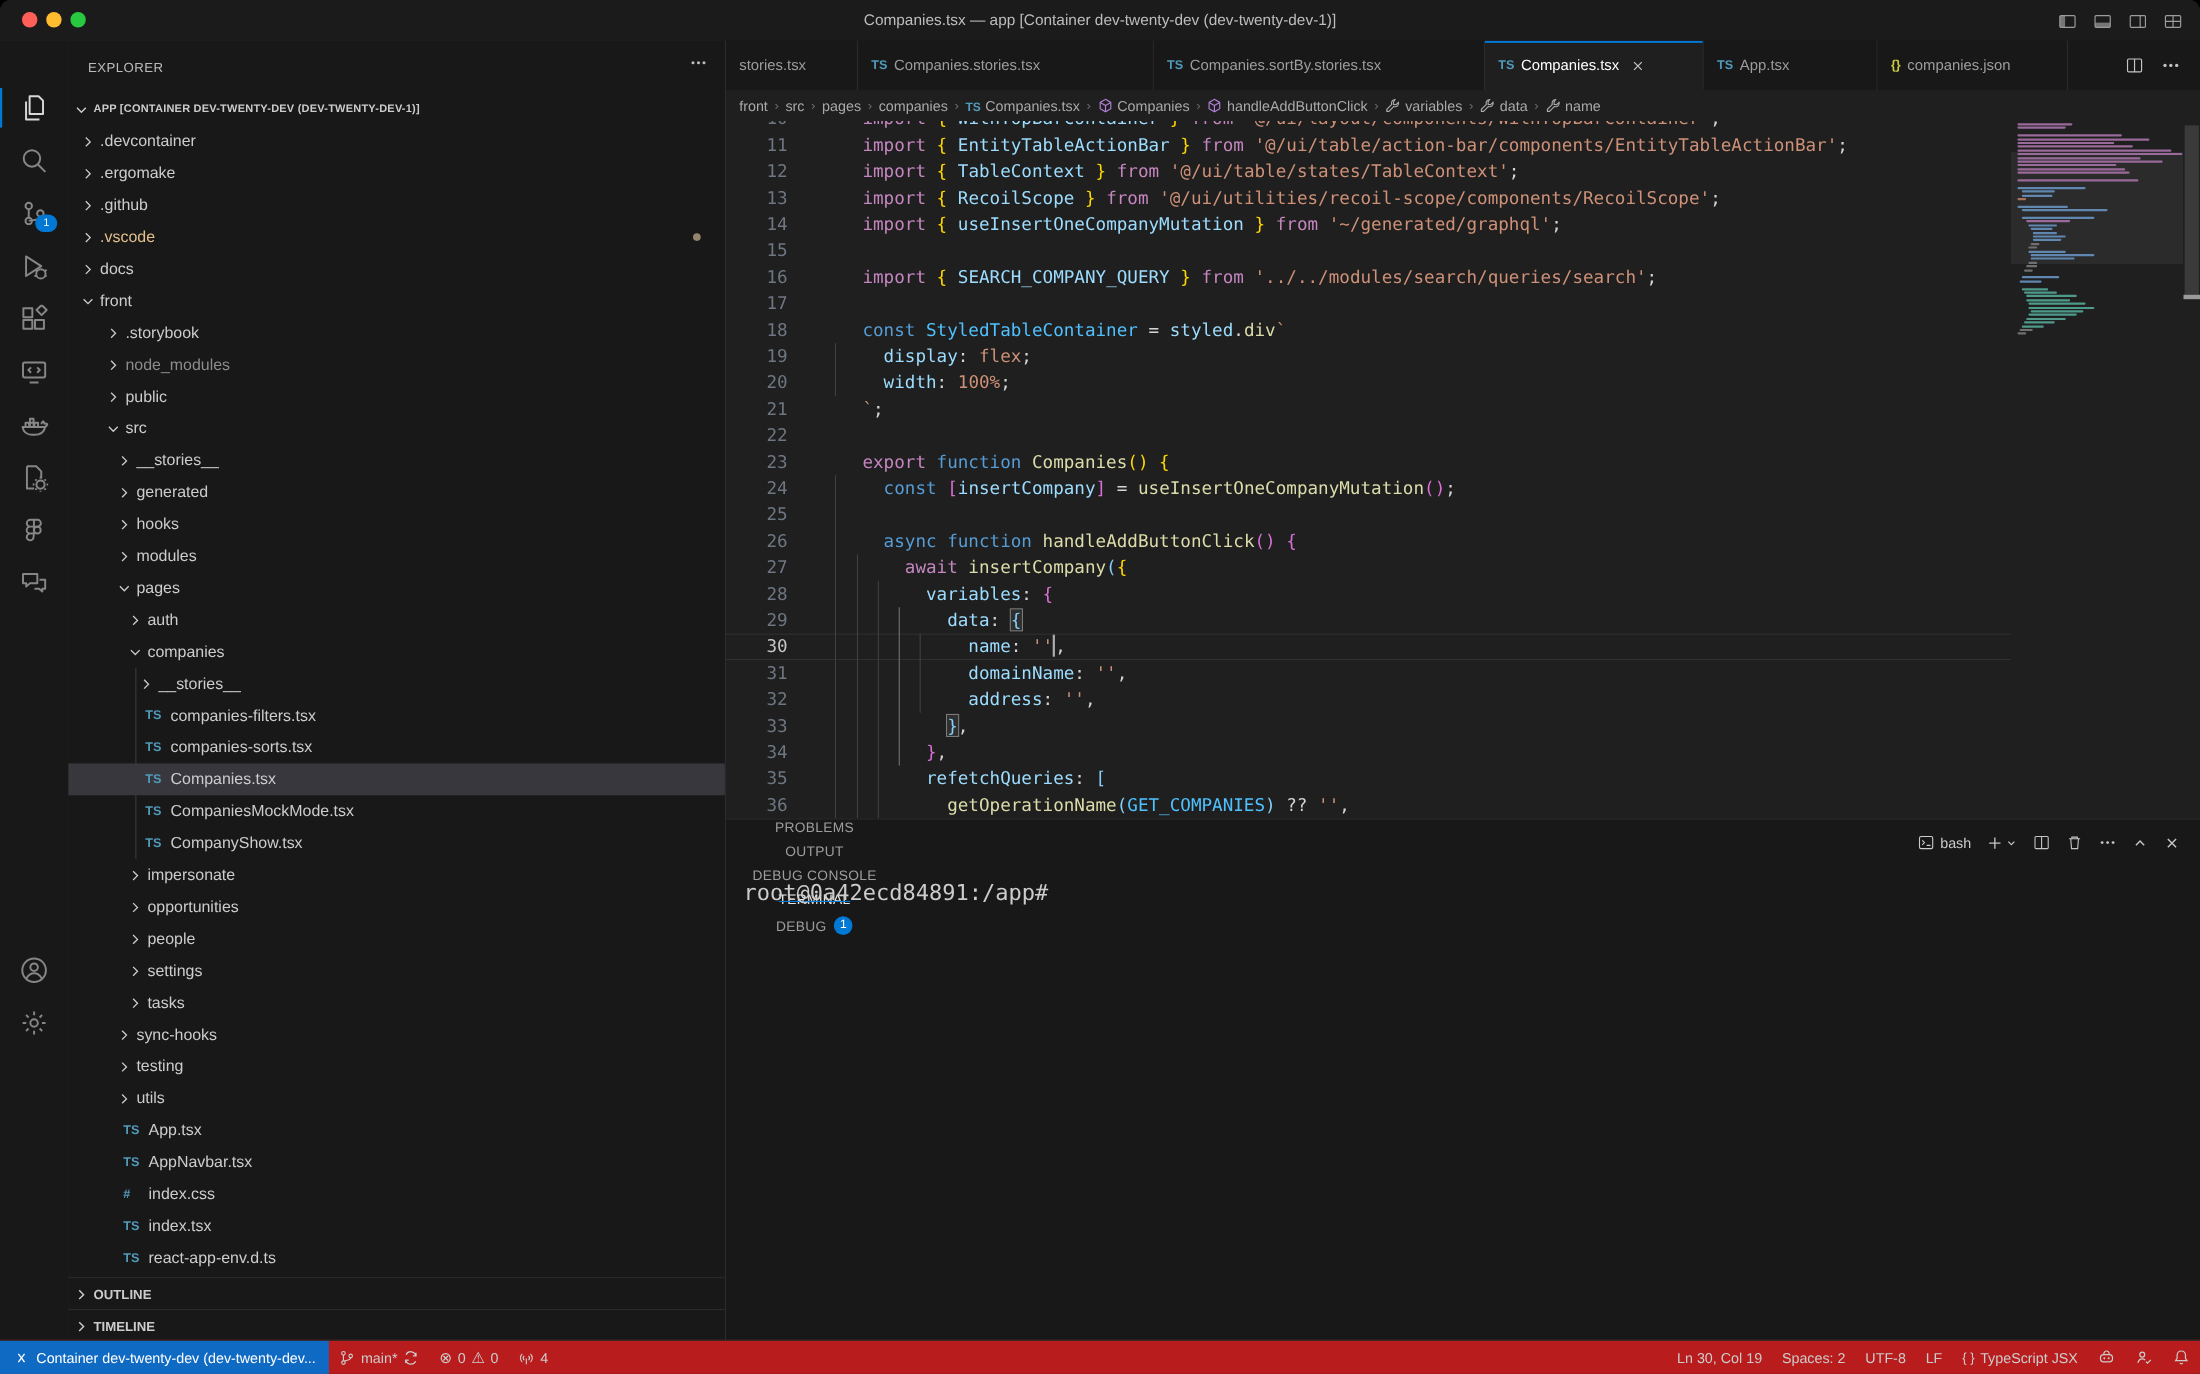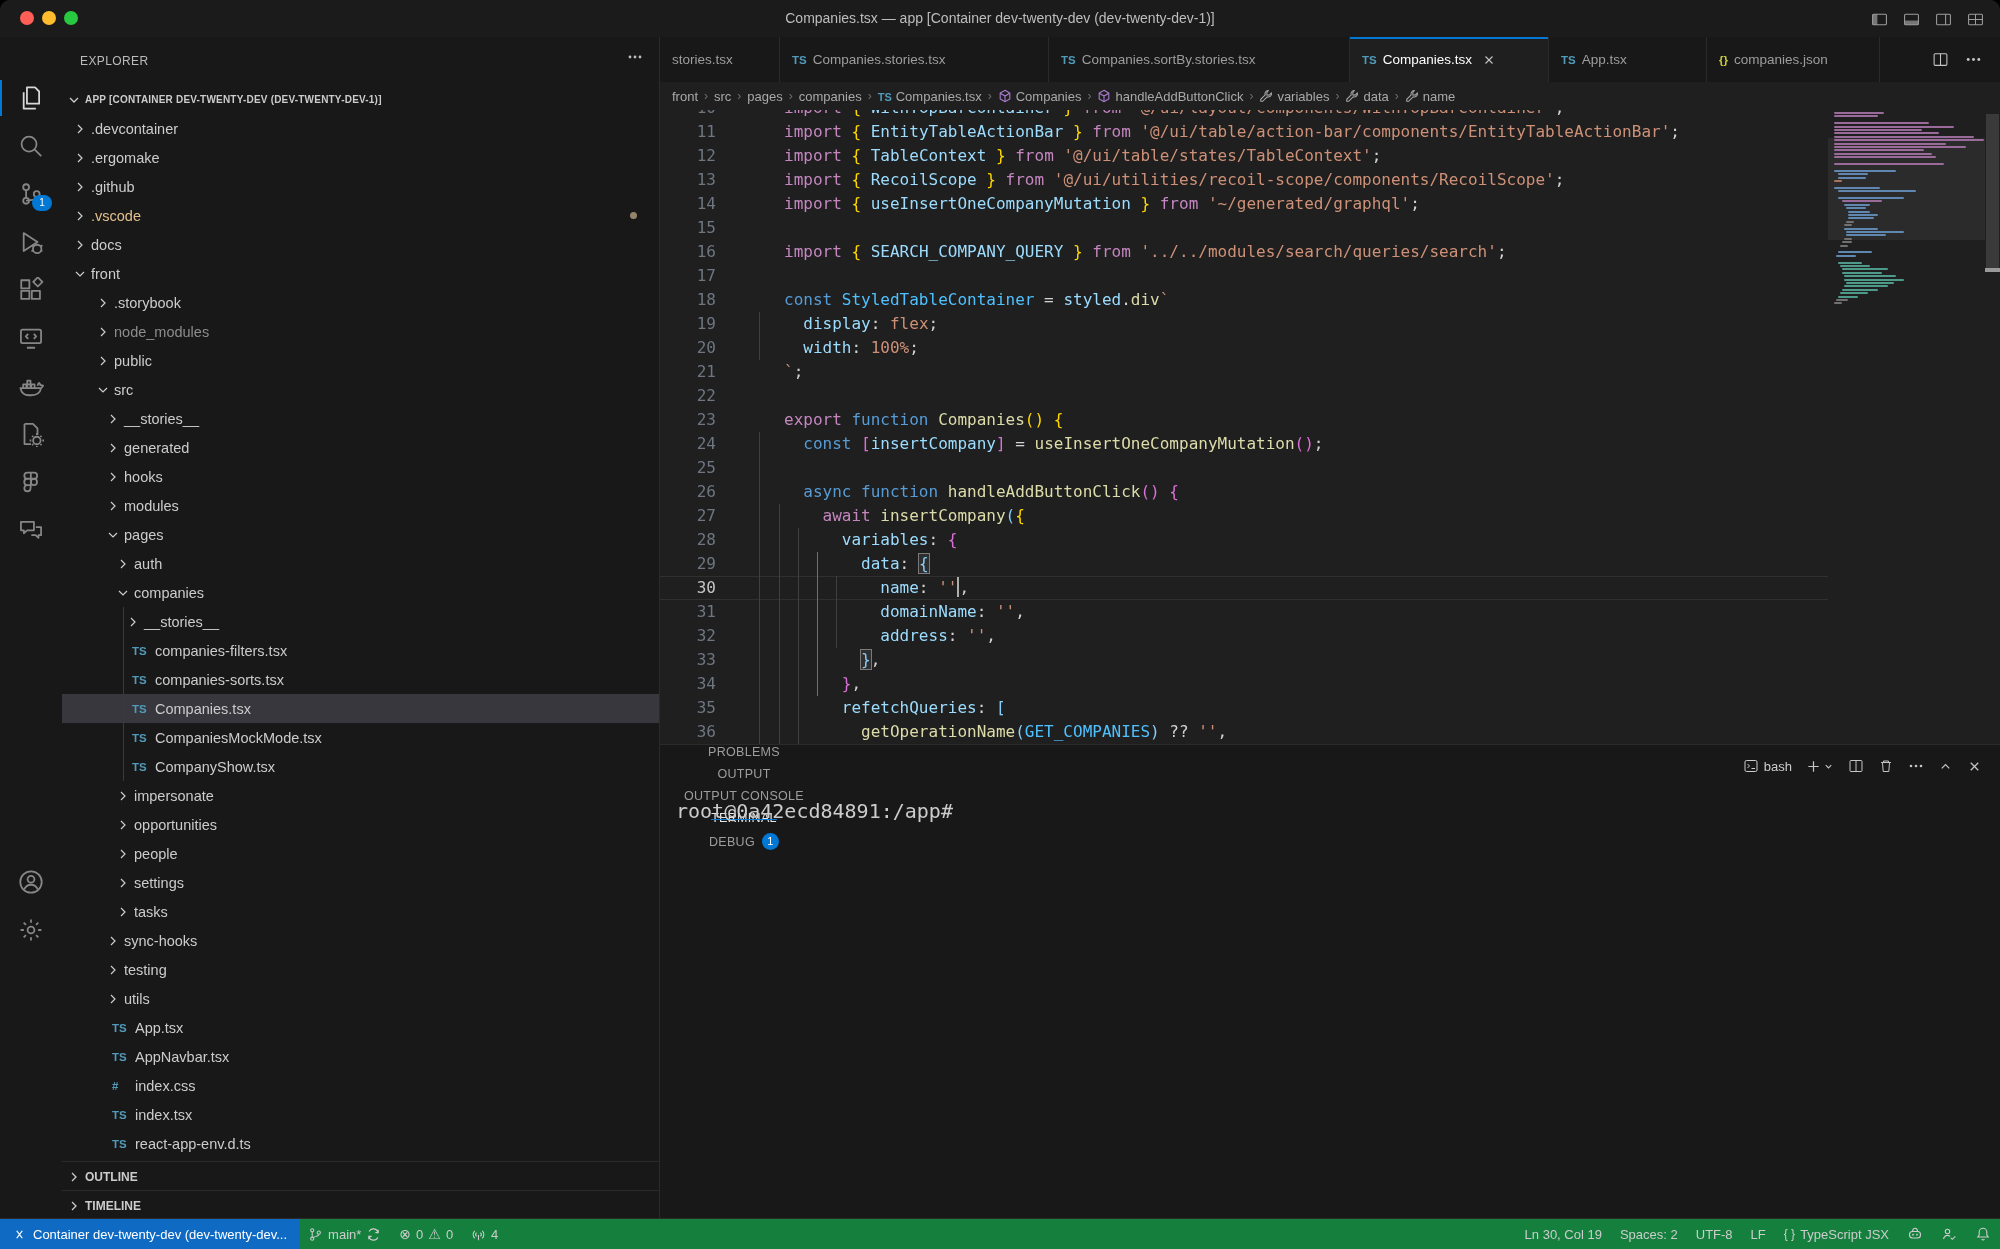--- a/index.html
+++ b/index.html
@@ -71,21 +71,21 @@
   #panel{position:absolute;left:660px;right:0;top:744px;bottom:30px;background:#181818;border-top:1px solid #2b2b2b;}
   #panel-tabs{position:absolute;left:14px;top:0;height:42px;display:flex;align-items:center;gap:8px;flex-direction:column;}
   .ptab{position:relative;height:42px;display:flex;align-items:center;padding:0 10px;font-size:12.5px;letter-spacing:.3px;color:#9d9d9d;}
   .ptab.active{color:#e7e7e7;}
   .ptab.active::after{content:"";position:absolute;left:10px;right:10px;bottom:5px;height:1px;background:#0078d4;}
   .ptab .pbadge{margin-left:7px;min-width:17px;height:17px;border-radius:9px;background:#0078d4;color:#fff;font-size:11px;line-height:17px;text-align:center;}
   #panel-actions{position:absolute;right:18px;top:0;height:42px;display:flex;align-items:center;gap:14px;color:#c5c5c5;}
   #panel-actions .shell{display:flex;align-items:center;gap:5px;font-size:13px;color:#cccccc;}
   #term-out{position:absolute;left:16px;top:54px;font-family:"DejaVu Sans Mono","Liberation Mono",monospace;font-size:20px;color:#cccccc;}
   
-  #statusbar{position:absolute;left:0;right:0;bottom:0;height:30px;background:#15803d;border-top:1px solid #2b2b2b;display:flex;align-items:stretch;justify-content:space-between;font-size:13px;color:#cccccc;margin-top:32px;}
+  #statusbar{position:absolute;left:0;right:0;bottom:0;height:30px;background:#b91c1c;border-top:1px solid #2b2b2b;display:flex;align-items:stretch;justify-content:space-between;font-size:13px;color:#cccccc;margin-top:32px;}
   .sb-left,.sb-right{display:flex;align-items:stretch;}
   .sb-item{display:flex;align-items:center;gap:5px;padding:0 9px;white-space:nowrap;}
   .sb-remote{background:#0f6ac4;color:#fff;padding:0 12px;display:flex;align-items:center;gap:6px;max-width:362px;}
   .sb-remote .txt{overflow:hidden;text-overflow:ellipsis;white-space:nowrap;max-width:330px;}
   .glyph{font-size:14px;line-height:1;}
 </style>
 </head>
 <body>
 
 <div class="window">
@@ -742,21 +742,21 @@
 
   <div id="panel">
     <div id="panel-tabs">
         <div class="ptab">
           <span>PROBLEMS</span>
         </div>
         <div class="ptab">
           <span>OUTPUT</span>
         </div>
         <div class="ptab">
-          <span>OUTPUT CONSOLE</span>
+          <span>DEBUG CONSOLE</span>
         </div>
         <div class="ptab active">
           <span>TERMINAL</span>
         </div>
         <div class="ptab">
           <span>DEBUG</span>
           <span class="pbadge">1</span>
         </div>
       </div>
     <div id="panel-actions">

